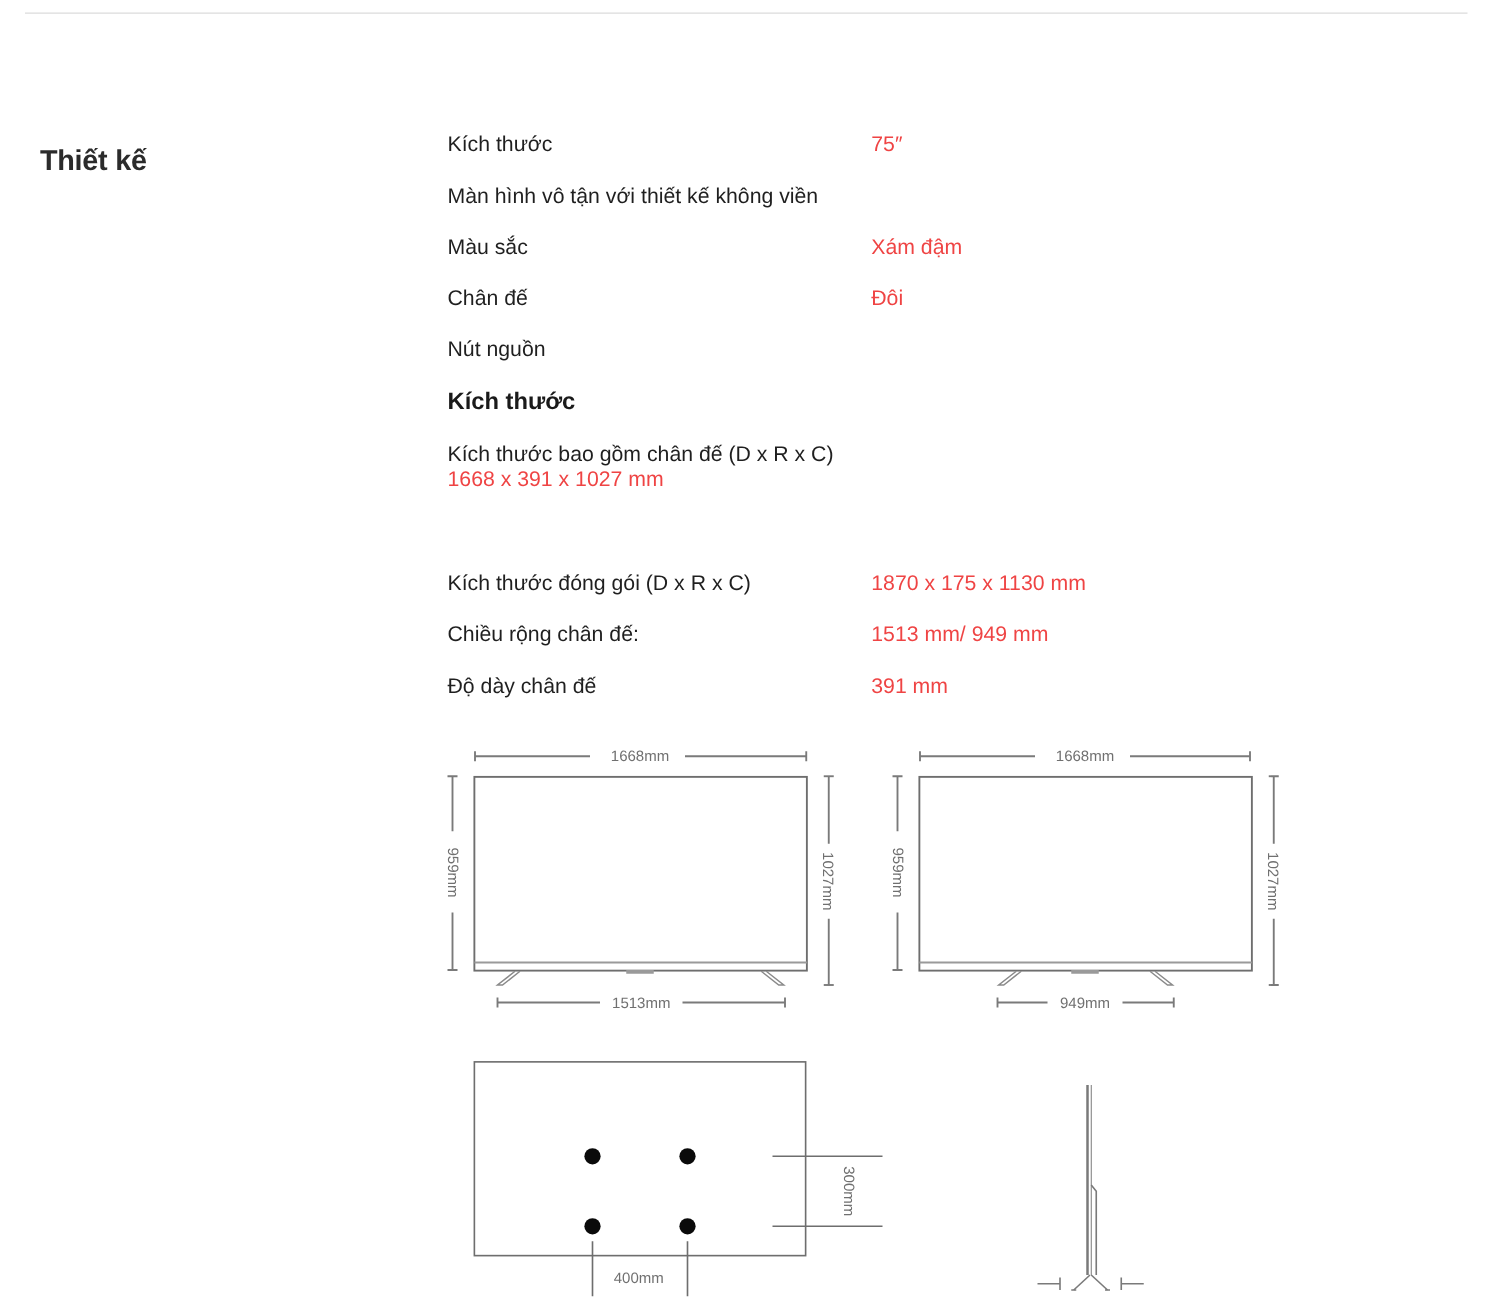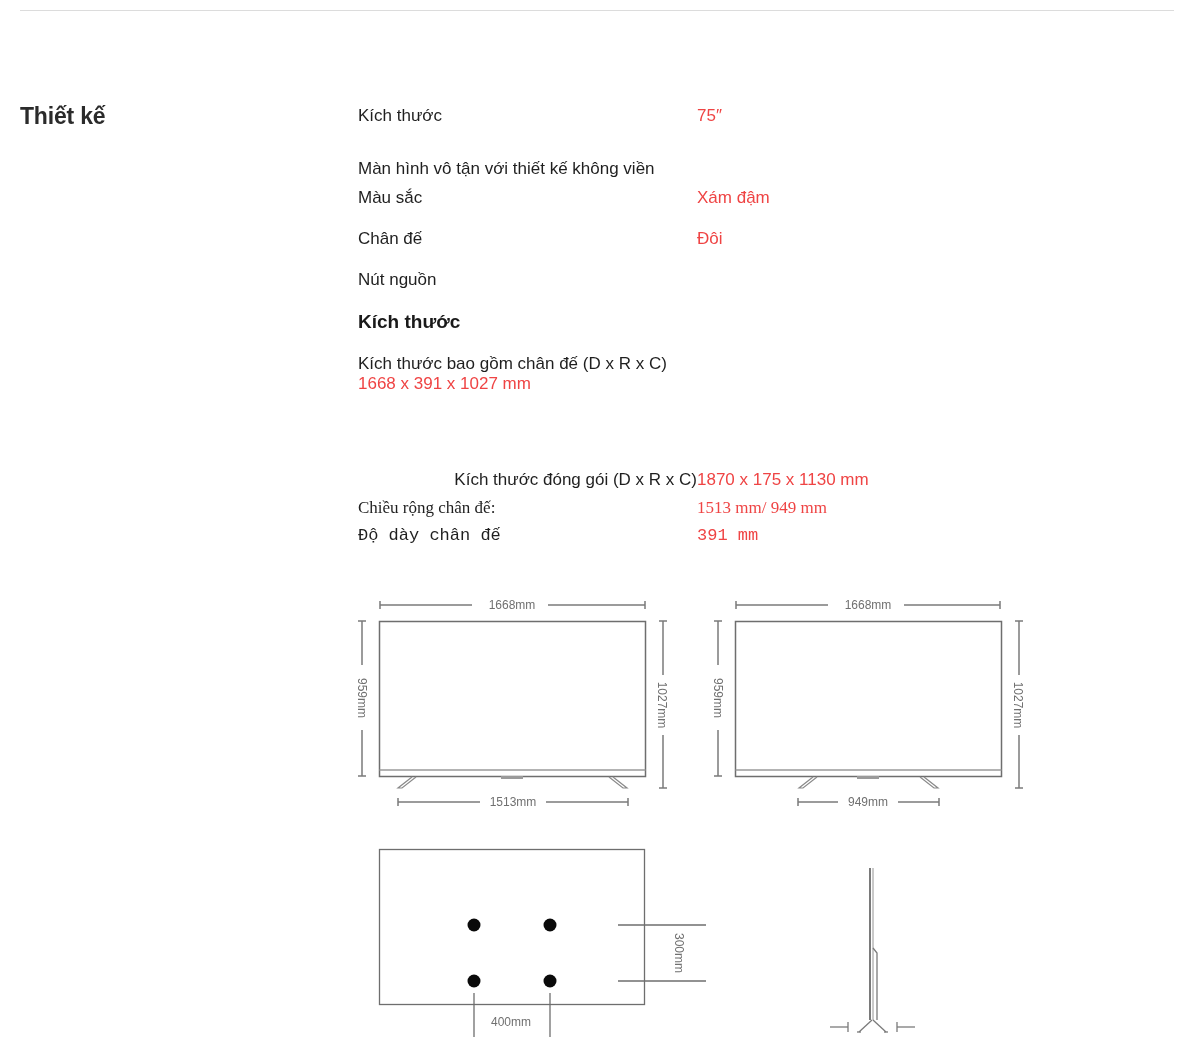--- a/index.html
+++ b/index.html
@@ -31,27 +31,27 @@
     .diagram svg text {
       font-family: "Liberation Sans", "DejaVu Sans", sans-serif;
       fill: #707070;
     }
   </style>
 </head>
 <body>
 
 <div class="top-divider"></div>
 
-<h2 class="section-title" style="margin:0;">Thiết kế</h2>
+<h2 class="section-title" style="margin:12px;">Thiết kế</h2>
 
 <div class="spec-row" style="top:106px;">
   <span class="spec-label">Kích thước</span>
   <span class="spec-value">75″</span>
 </div>
-<div class="spec-row" style="top:159px;">
+<div class="spec-row" style="top:147px;">
   <span class="spec-label" style="width:auto;">Màn hình vô tận với thiết kế không viền</span>
   <span class="spec-value"></span>
 </div>
 <div class="spec-row" style="top:188px;">
   <span class="spec-label">Màu sắc</span>
   <span class="spec-value">Xám đậm</span>
 </div>
 <div class="spec-row" style="top:229px;">
   <span class="spec-label">Chân đế</span>
   <span class="spec-value">Đôi</span>
@@ -62,29 +62,29 @@
 </div>
 
 <h3 class="sub-heading" style="margin:0;">Kích thước</h3>
 
 <div class="spec-row" style="top:354px;flex-direction:column;">
   <span class="spec-label">Kích thước bao gồm chân đế (D x R x C)</span>
   <span class="spec-value">1668 x 391 x 1027 mm</span>
 </div>
 <div class="spec-row" style="top:395px;">
 </div>
-<div class="spec-row" style="top:470px;text-align:right;">
+<div class="spec-row" style="top:457px;">
   <span class="spec-label">Kích thước đóng gói (D x R x C)</span>
   <span class="spec-value">1870 x 175 x 1130 mm</span>
 </div>
-<div class="spec-row" style="top:498px;font-family:Liberation Serif, serif;">
+<div class="spec-row" style="top:498px;">
   <span class="spec-label">Chiều rộng chân đế:</span>
   <span class="spec-value">1513 mm/ 949 mm</span>
 </div>
-<div class="spec-row" style="top:526px;font-family:Liberation Mono, monospace;">
+<div class="spec-row" style="top:539px;">
   <span class="spec-label">Độ dày chân đế</span>
   <span class="spec-value">391 mm</span>
 </div>
 
 <div class="diagram" style="left:350px; top:590px; width:330px; height:225px;">
   <svg width="330" height="225" viewBox="0 0 330 225" xmlns="http://www.w3.org/2000/svg" stroke="#7a7a7a" fill="none" stroke-width="1.5">
 
     <line x1="30" y1="15" x2="122" y2="15"></line>
     <line x1="198" y1="15" x2="295" y2="15"></line>
     <line x1="30" y1="11" x2="30" y2="19"></line>

